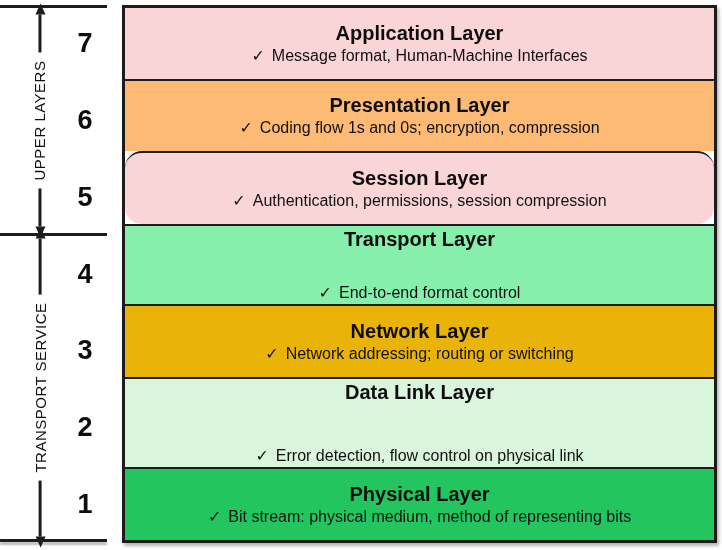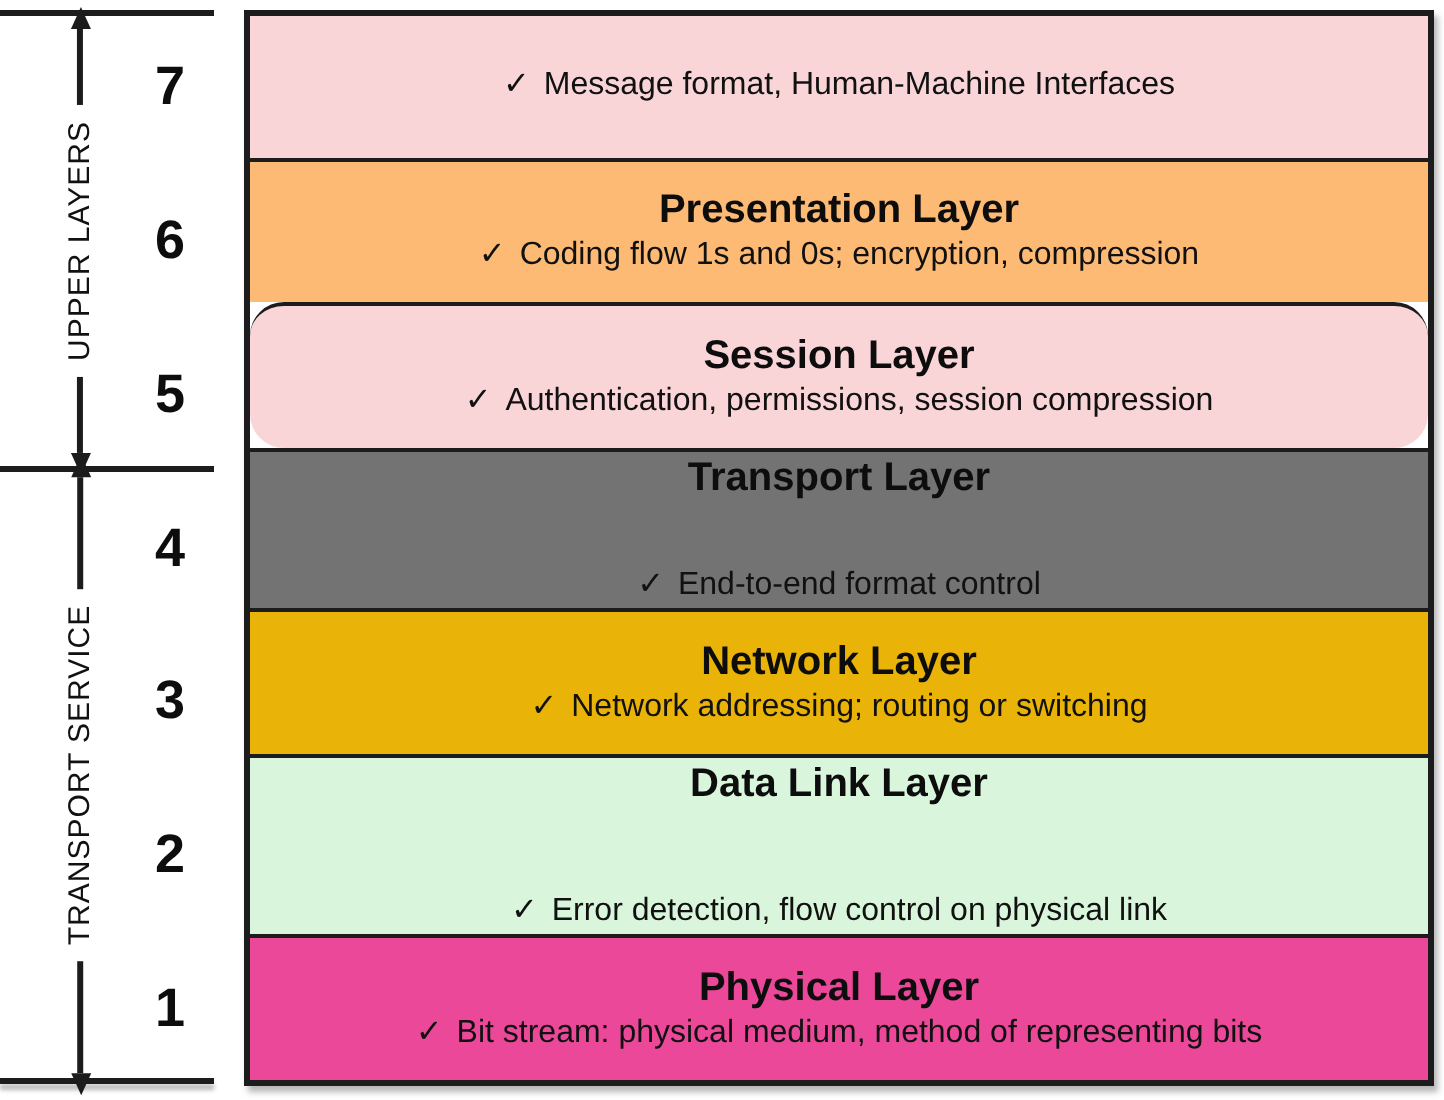--- a/index.html
+++ b/index.html
@@ -156,20 +156,21 @@
     <div class="num-cell">5</div>
     <div class="num-cell">4</div>
     <div class="num-cell">3</div>
     <div class="num-cell">2</div>
     <div class="num-cell">1</div>
   </div>
 
   <div id="layer-table">
 
     <div class="layer-row" style="background: rgb(249, 213, 216);">
+      <div class="layer-title">Application Layer</div>
       <div class="layer-note">
         <span>✓</span>
         <span>Message format, Human-Machine Interfaces</span>
       </div>
     </div>
 
     <div class="layer-row" style="background: #fdba74;">
       <div class="layer-title">Presentation Layer</div>
       <div class="layer-note">
         <span>✓</span>
@@ -178,21 +179,21 @@
     </div>
 
     <div class="layer-row" style="background: rgb(249, 213, 216); border-radius: 17px;">
       <div class="layer-title">Session Layer</div>
       <div class="layer-note">
         <span>✓</span>
         <span>Authentication, permissions, session compression</span>
       </div>
     </div>
 
-    <div class="layer-row" style="background: #737373; gap: 34px;">
+    <div class="layer-row" style="background: #86efac; gap: 34px;">
       <div class="layer-title">Transport Layer</div>
       <div class="layer-note">
         <span>✓</span>
         <span>End-to-end format control</span>
       </div>
     </div>
 
     <div class="layer-row" style="background: #eab308;">
       <div class="layer-title">Network Layer</div>
       <div class="layer-note">
@@ -202,21 +203,21 @@
     </div>
 
     <div class="layer-row" style="background: rgb(217, 246, 220); gap: 44px;">
       <div class="layer-title">Data Link Layer</div>
       <div class="layer-note">
         <span>✓</span>
         <span>Error detection, flow control on physical link</span>
       </div>
     </div>
 
-    <div class="layer-row" style="background: #ec4899;">
+    <div class="layer-row" style="background: #22c55e;">
       <div class="layer-title">Physical Layer</div>
       <div class="layer-note">
         <span>✓</span>
         <span>Bit stream: physical medium, method of representing bits</span>
       </div>
     </div>
 
   </div>
 </div>
 

